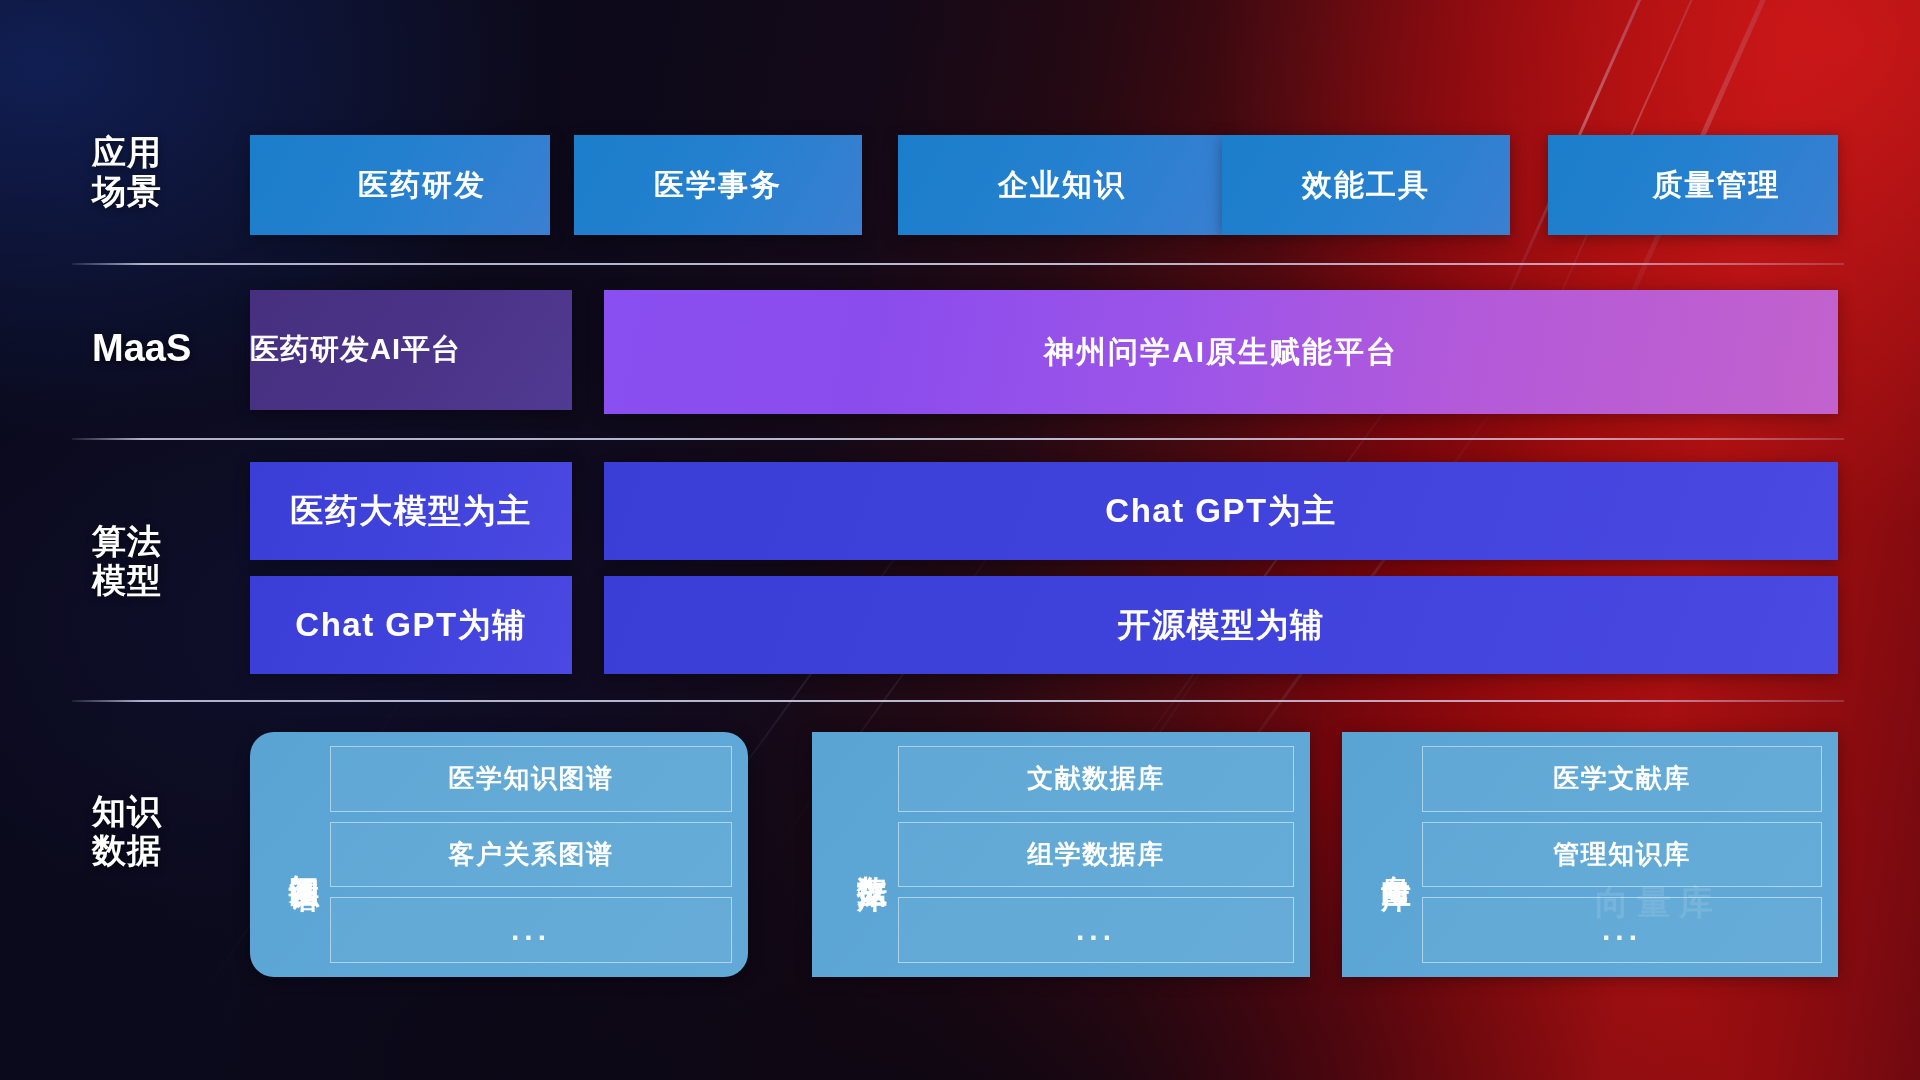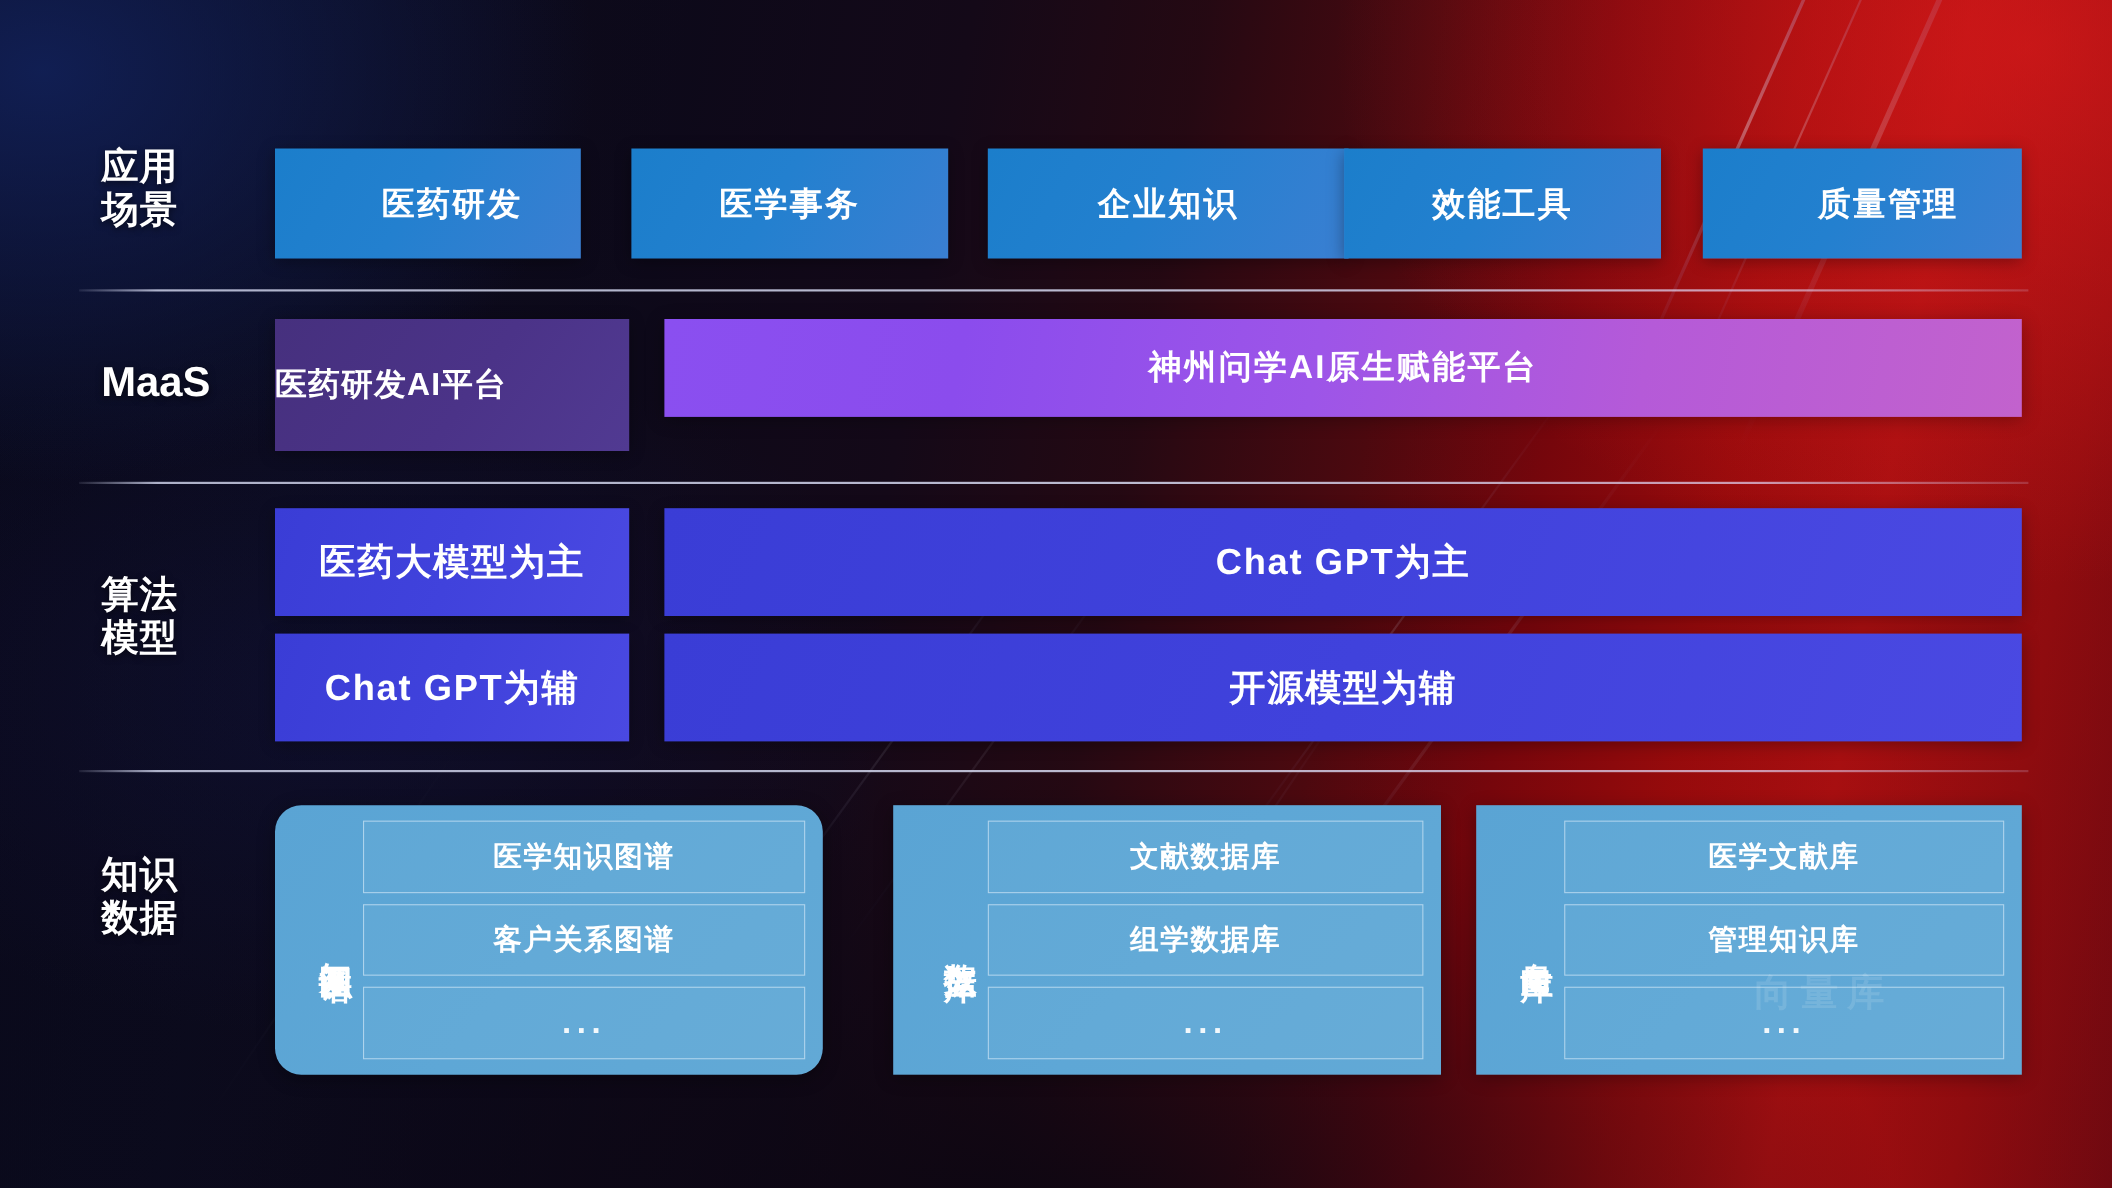--- a/index.html
+++ b/index.html
@@ -127,21 +127,21 @@
     font-weight: bold;
     letter-spacing: 1px;
     box-shadow: 0 3px 14px rgba(0,0,0,0.35);
   }
 
   .maas-right {
     position: absolute;
     top: 0;
     left: 604px;
     width: 1234px;
-    height: 89px;
+    height: 124px;
     display: flex;
     align-items: center;
     justify-content: center;
     background: linear-gradient(100deg,
       #8a4ff0 0%, #8b4ced 22%, #9d55e8 48%, #b55ad8 72%, #c262cd 100%);
     color: #ffffff;
     font-size: 30px;
     font-weight: bold;
     letter-spacing: 2px;
     box-shadow: 0 3px 16px rgba(0,0,0,0.30);
@@ -243,21 +243,21 @@
     <div class="glowline" style="left:1120px; top:560px; width:2px; height:460px; transform: rotate(34deg); opacity:0.16;"></div>
     <div class="glowline" style="left:300px;  top:640px; width:2px; height:420px; transform: rotate(34deg); opacity:0.10;"></div>
   </div>
 
   <div class="row" style="top:135px;">
     <div class="row-label" style="top:-2px; font-size:34px;">
       <div>应用</div>
       <div>场景</div>
     </div>
 
-    <div class="app-box" style="left:250px; width:278px;padding-left:44px;">
+    <div class="app-box" style="left:250px; width:300px;padding-left:44px;">
       <span>医药研发</span>
     </div>
     <div class="app-box" style="left:574px; width:288px;">
       <span>医学事务</span>
     </div>
     <div class="app-box" style="left:898px; width:328px;">
       <span>企业知识</span>
     </div>
     <div class="app-box" style="left:1222px; width:288px;">
       <span>效能工具</span>
@@ -302,21 +302,21 @@
       <span>Chat GPT为辅</span>
     </div>
     <div class="algo-box" style="left:604px; top:114px; width:1234px;">
       <span>开源模型为辅</span>
     </div>
   </div>
 
   <div class="divider" style="top:700px;"></div>
 
   <div class="row" style="top:732px;">
-    <div class="row-label" style="top:44px; font-size:34px;">
+    <div class="row-label" style="top:60px; font-size:34px;">
       <div>知识</div>
       <div>数据</div>
     </div>
 
     <div class="kd-panel" style="left:250px; width:498px;border-radius:24px;">
       <div class="kd-vlabel">知识图谱</div>
       <div class="kd-items">
         <div class="kd-item">医学知识图谱</div>
         <div class="kd-item">客户关系图谱</div>
         <div class="kd-item ellipsis">...</div>

